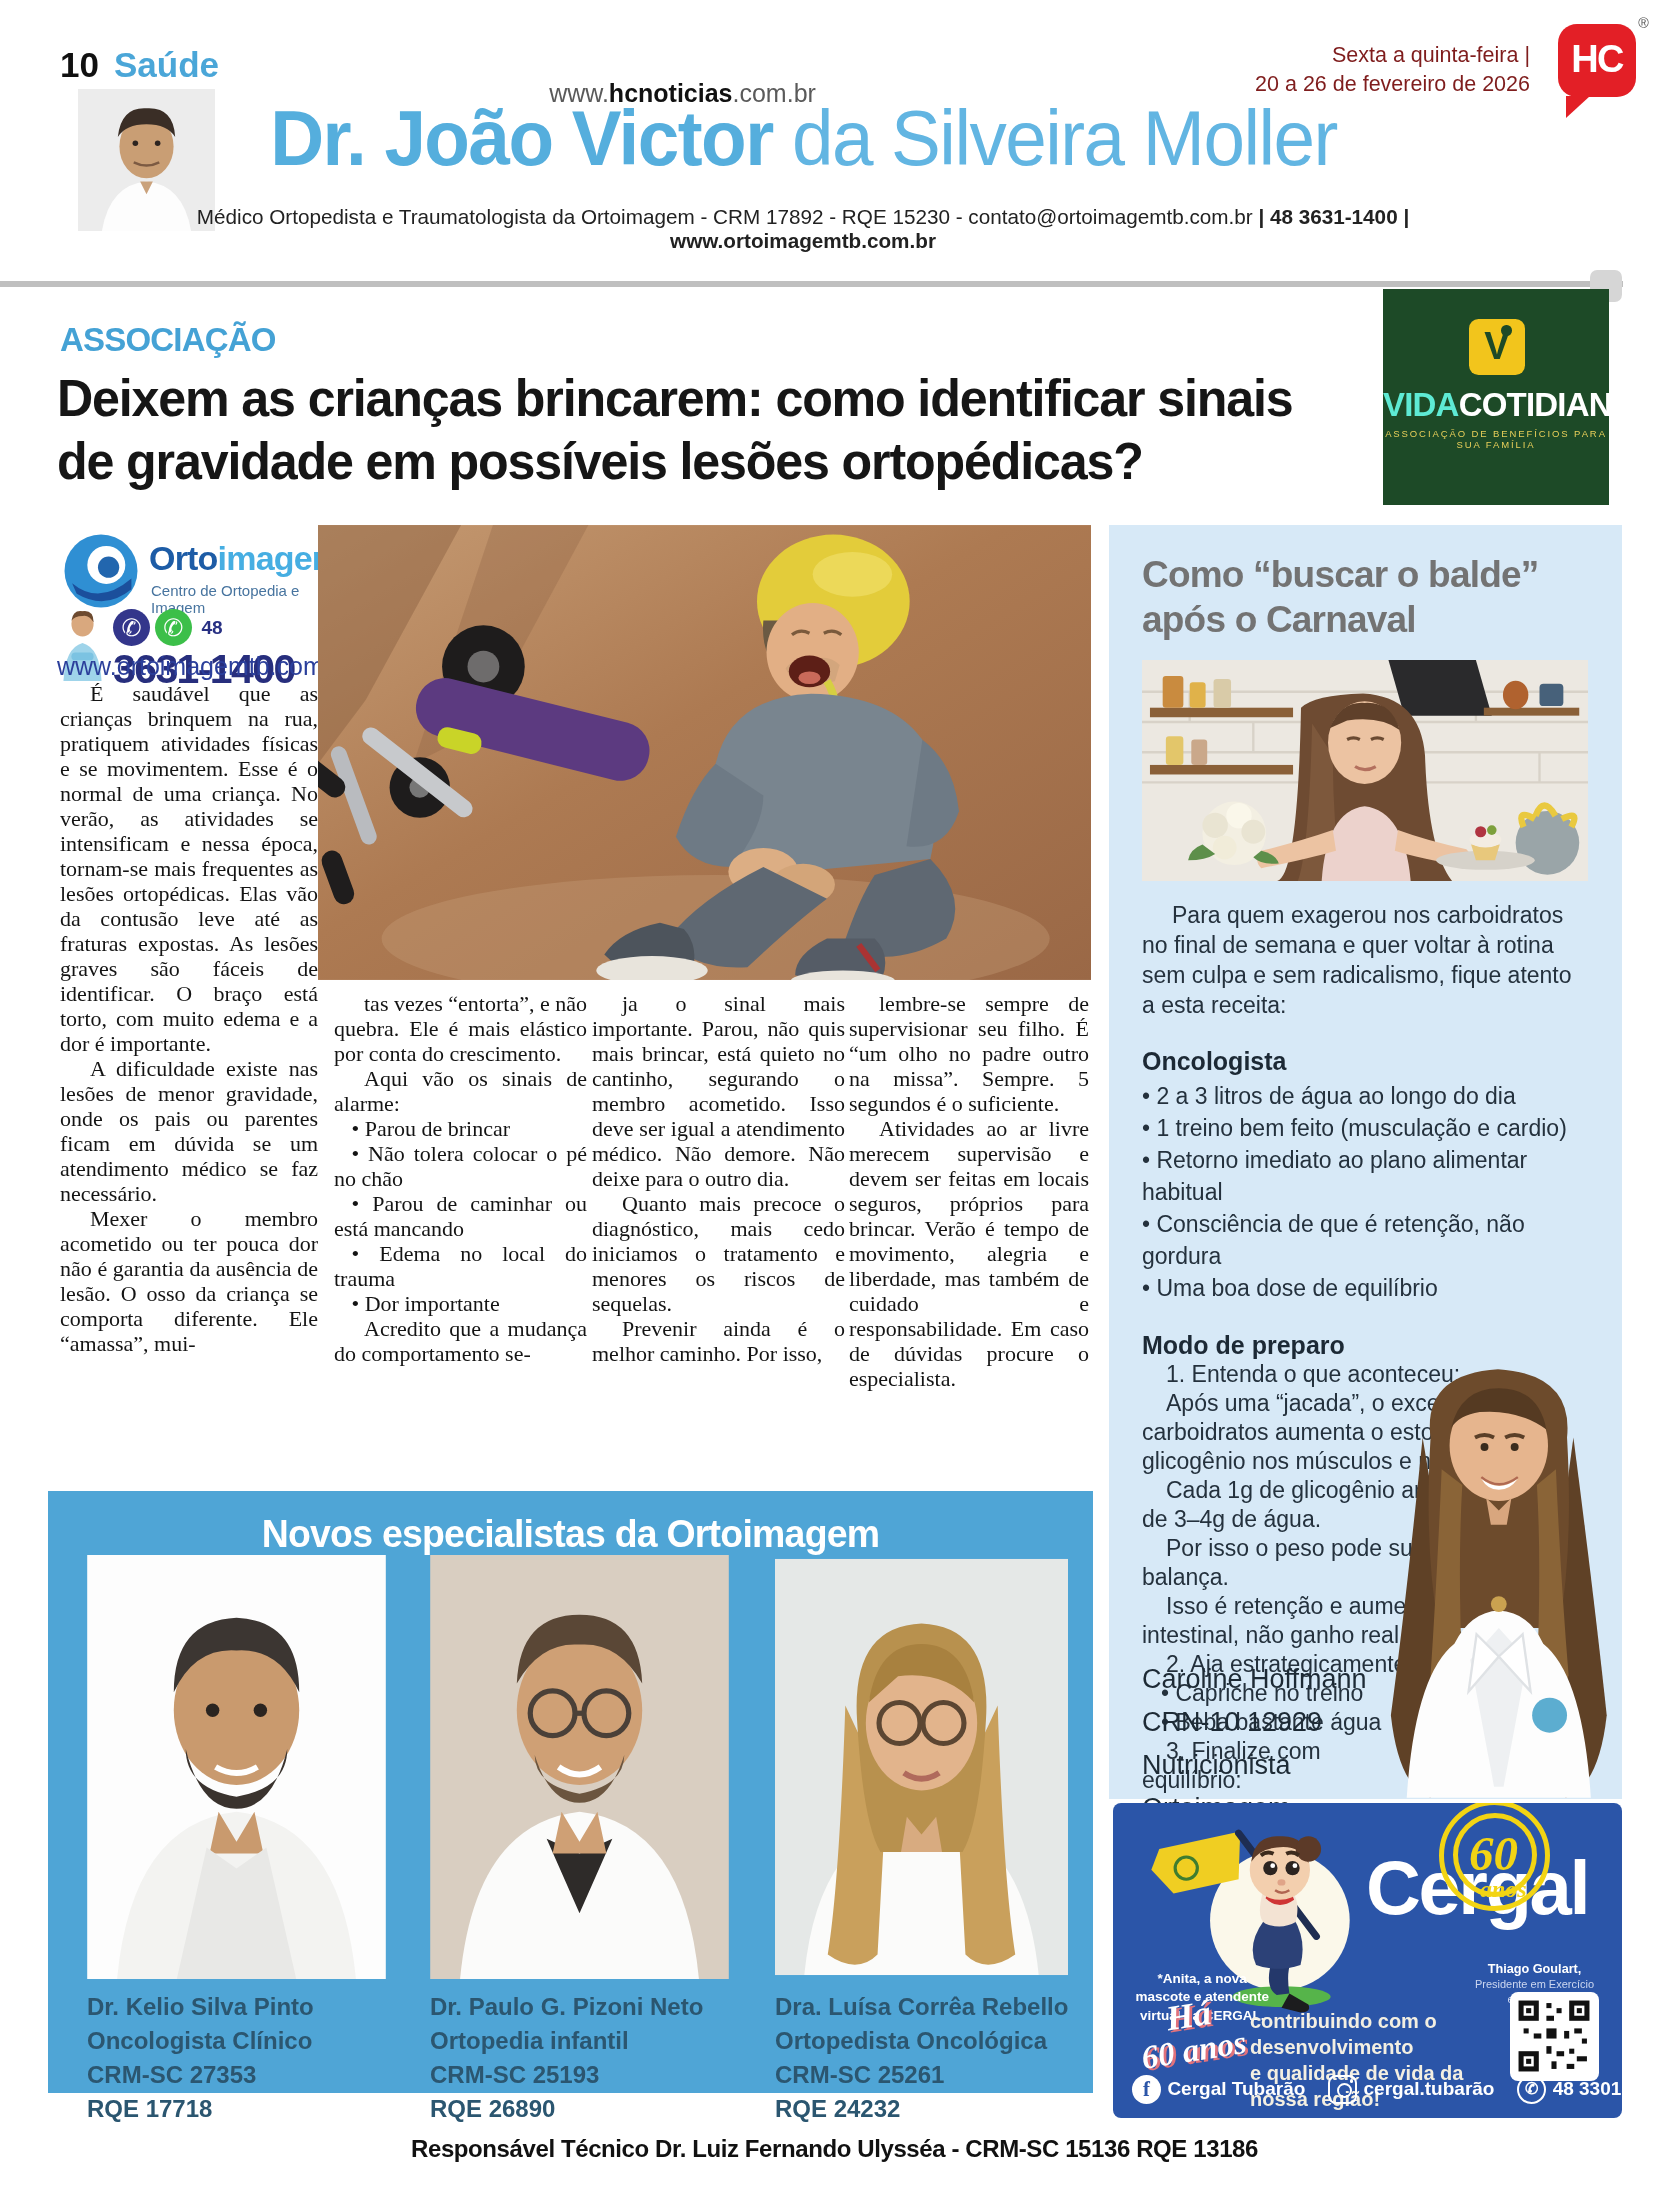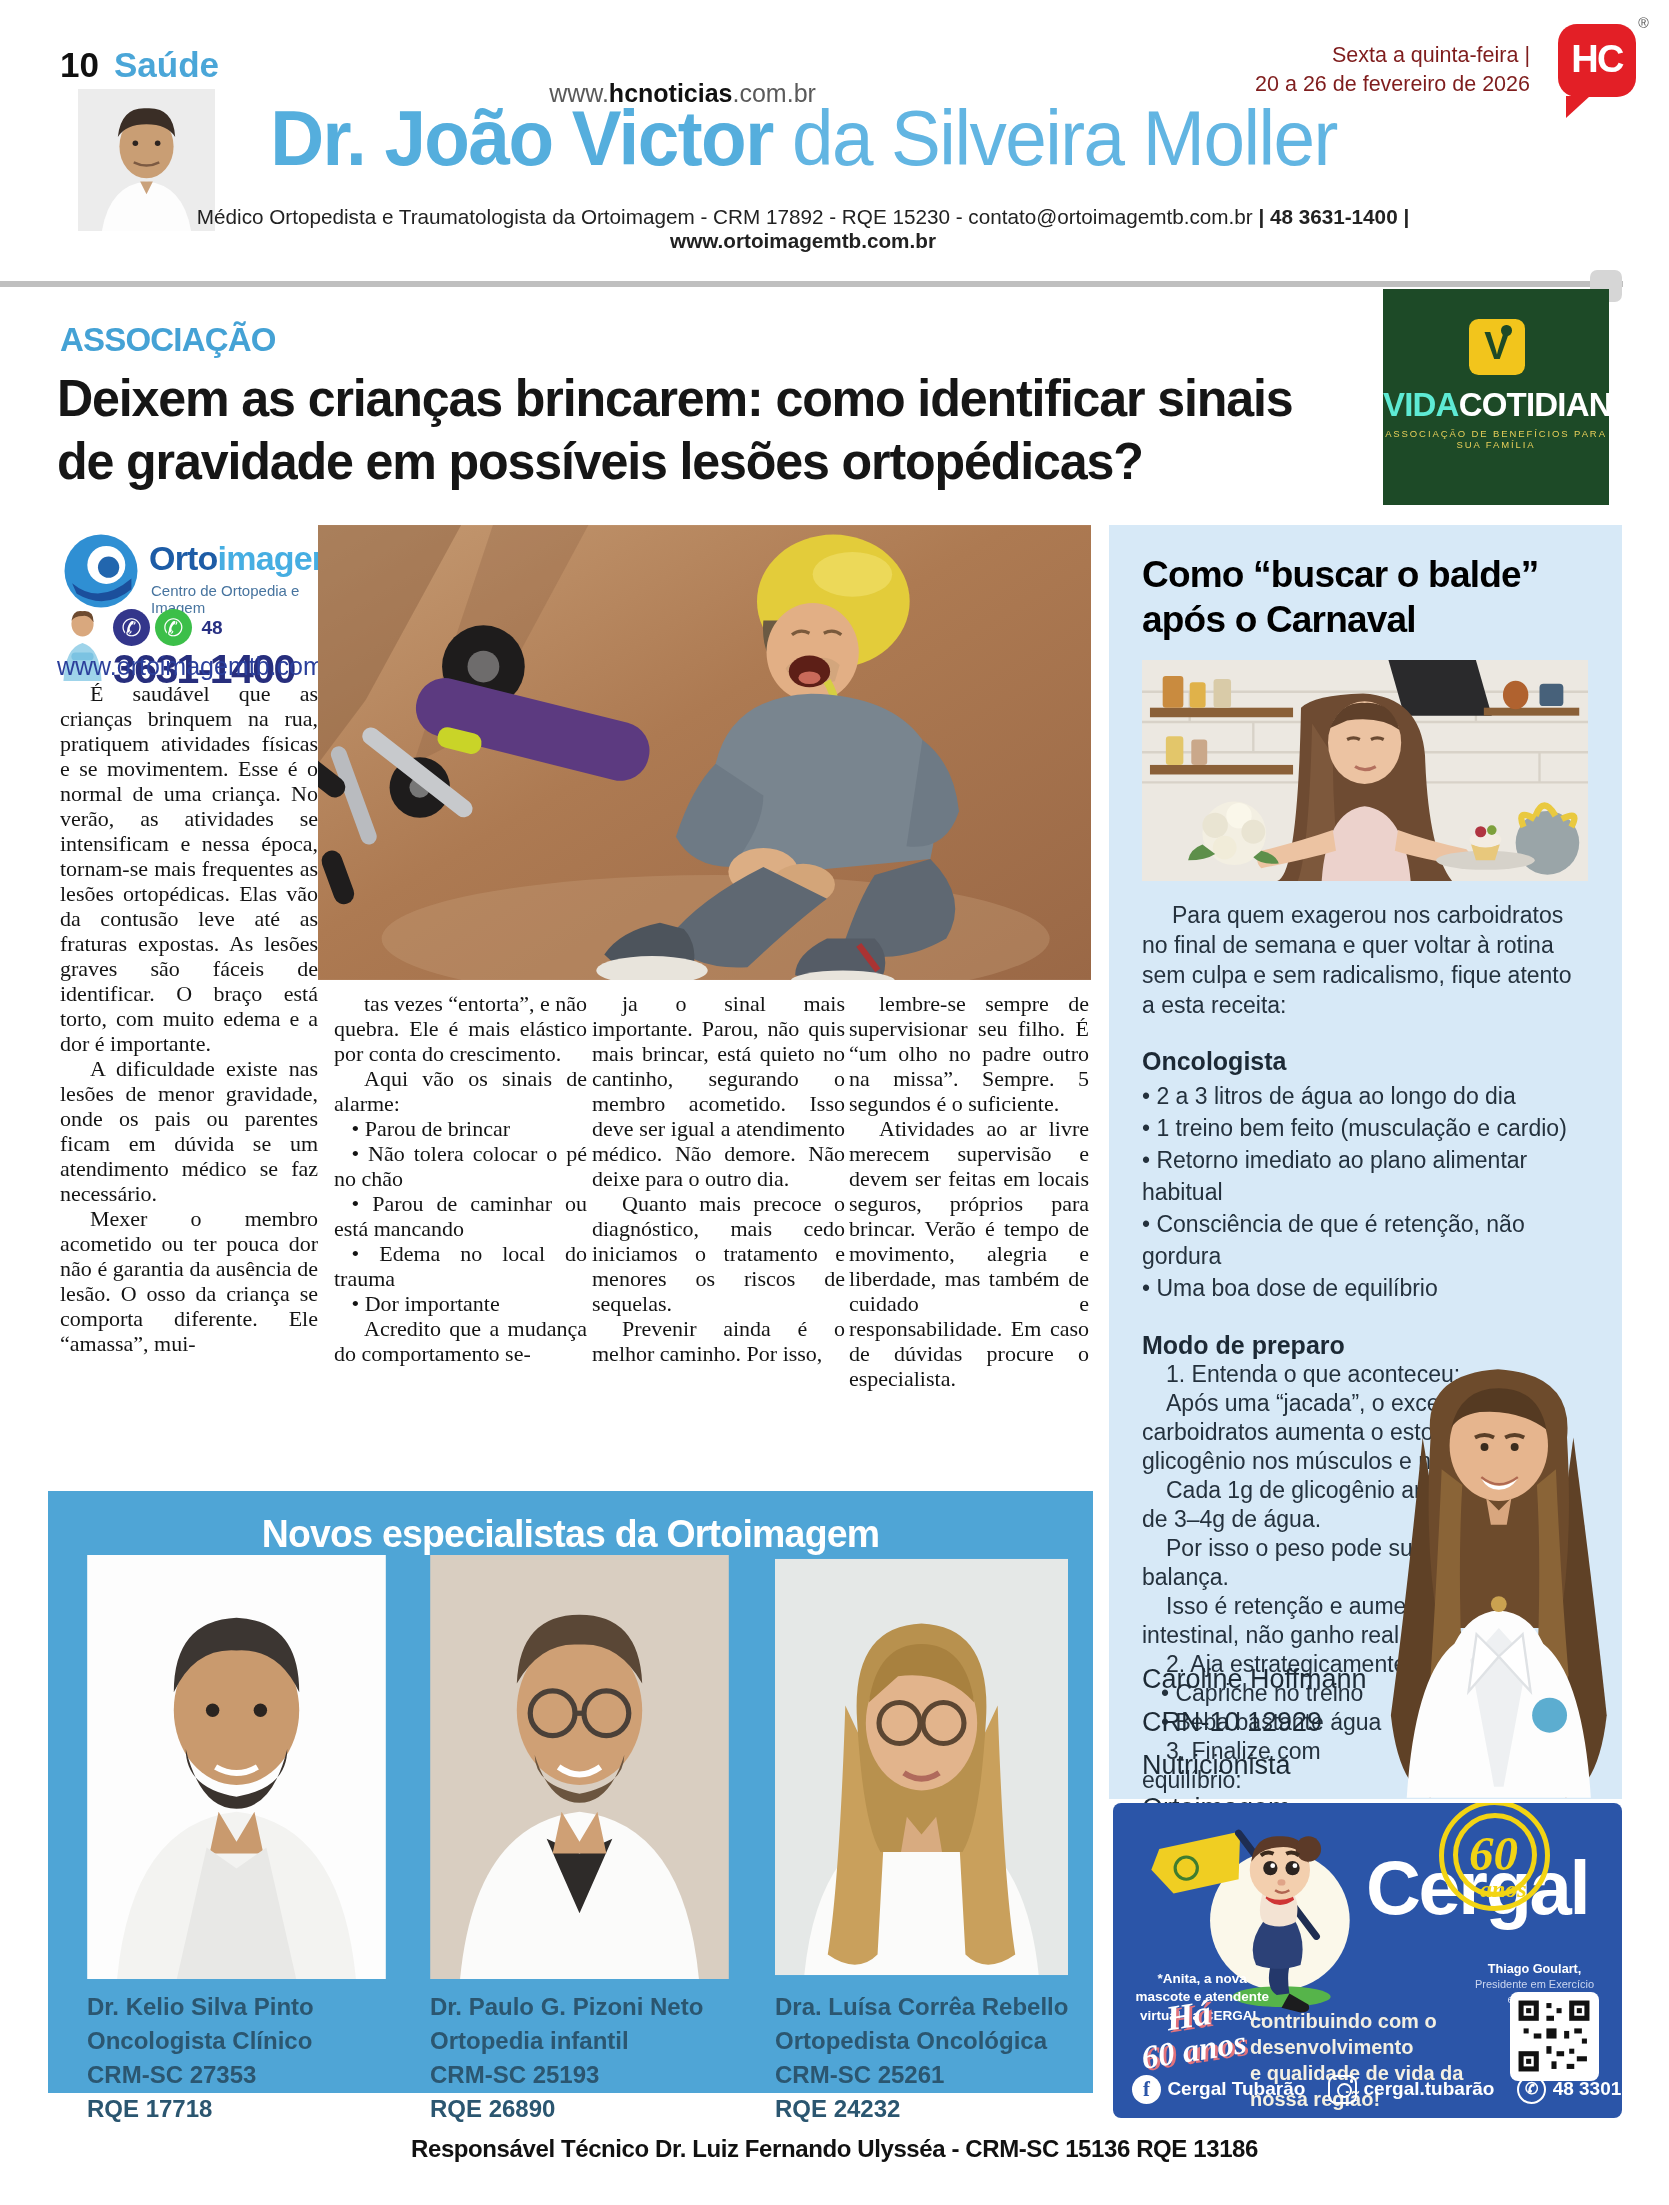--- a/index.html
+++ b/index.html
@@ -67,21 +67,21 @@
   .col1 { position:absolute; left:60px; top:681px; width:258px; }
   .col2 { position:absolute; left:334px; top:991px; width:253px; }
   .col3 { position:absolute; left:592px; top:991px; width:253px; }
   .col4 { position:absolute; left:849px; top:991px; width:240px; }
 
   .main-photo { position:absolute; left:318px; top:525px; width:773px; height:455px; overflow:hidden; }
 
   
   .sidebar { position:absolute; left:1109px; top:525px; width:513px; height:1274px; background:#d7e9f7; overflow:hidden; }
   .sb-inner { position:absolute; left:33px; top:27px; width:446px; }
-  .sb-title { font-size:37px; font-weight:800; color:#000000; line-height:45px; letter-spacing:-0.8px; }
+  .sb-title { font-size:37px; font-weight:800; color:#737373; line-height:45px; letter-spacing:-0.8px; }
   .sb-photo { position:relative; margin-top:17.5px; width:446px; height:221px; overflow:hidden; background:#e9e4dc; }
   .sb-p { font-size:23px; line-height:30px; color:#24313d; margin-top:0; }
   .sb-intro { margin-top:19px; text-indent:30px; }
   .sb-h { font-size:25px; font-weight:800; color:#1c2935; margin-top:27px; }
   .sb-list { margin-top:4.8px; }
   .sb-list .sb-p { line-height:32px; }
   .sb-prep .sb-p { line-height:29px; }
   .sb-prep .stp { text-indent:24px; }
   .sb-prep .par { text-indent:24px; }
   .sb-prep .bul { text-indent:19px; }

